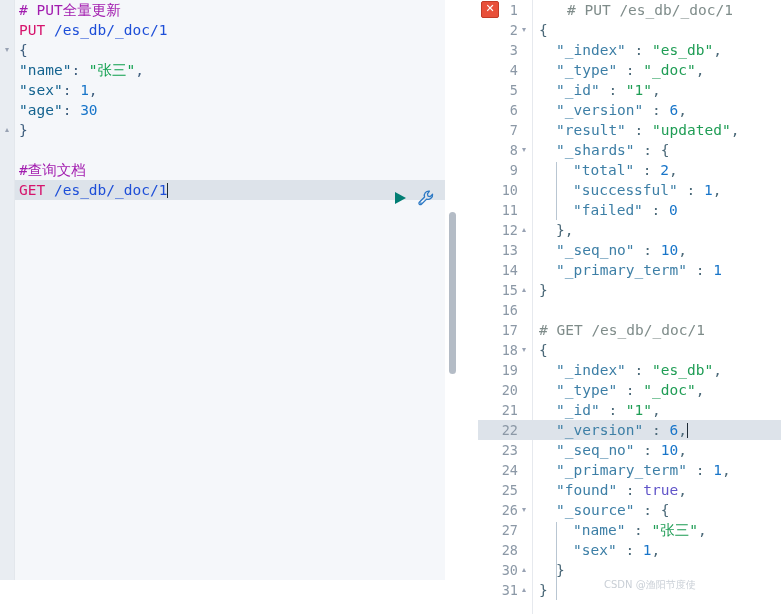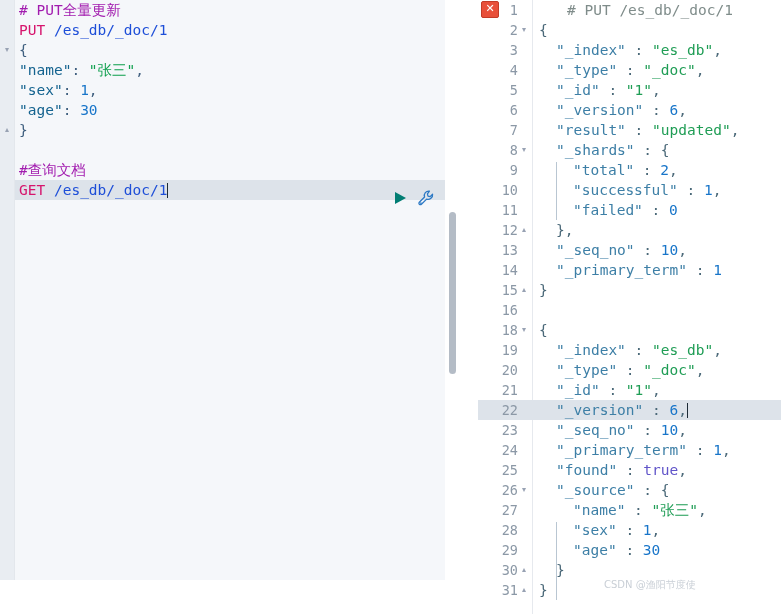--- a/index.html
+++ b/index.html
@@ -252,20 +252,24 @@
         <div class="resrow">
           <span class="lnum">15</span>
           <span class="lfold">▴</span>
           <span class="ltext" style="padding-left: 0px;"><span class="r-punct">}</span></span>
         </div>
         <div class="resrow">
           <span class="lnum">16</span>
           <span class="ltext" style="padding-left: 0px;"></span>
         </div>
         <div class="resrow">
+          <span class="lnum">17</span>
+          <span class="ltext" style="padding-left: 0px;"><span class="r-comment"># GET /es_db/_doc/1</span></span>
+        </div>
+        <div class="resrow">
           <span class="lnum">18</span>
           <span class="lfold">▾</span>
           <span class="ltext" style="padding-left: 0px;"><span class="r-punct">{</span></span>
         </div>
         <div class="resrow">
           <span class="lnum">19</span>
           <span class="ltext" style="padding-left: 17px;"><span class="r-key">"_index"</span><span class="r-punct"> : </span><span class="r-str">"es_db"</span><span class="r-punct">,</span></span>
         </div>
         <div class="resrow">
           <span class="lnum">20</span>
@@ -296,24 +300,20 @@
           <span class="lfold">▾</span>
           <span class="ltext" style="padding-left: 17px;"><span class="r-key">"_source"</span><span class="r-punct"> : {</span></span>
         </div>
         <div class="resrow">
           <span class="lnum">27</span>
           <span class="ltext" style="padding-left: 34px;"><span class="r-key">"name"</span><span class="r-punct"> : </span><span class="r-str">"张三"</span><span class="r-punct">,</span></span>
         </div>
         <div class="resrow">
           <span class="lnum">28</span>
           <span class="ltext" style="padding-left: 34px;"><span class="r-key">"sex"</span><span class="r-punct"> : </span><span class="r-num">1</span><span class="r-punct">,</span></span>
-        </div>
-        <div class="resrow">
-          <span class="lnum">29</span>
-          <span class="ltext" style="padding-left: 34px;"><span class="r-key">"age"</span><span class="r-punct"> : </span><span class="r-num">30</span></span>
         </div>
         <div class="resrow">
           <span class="lnum">30</span>
           <span class="lfold">▴</span>
           <span class="ltext" style="padding-left: 17px;"><span class="r-punct">}</span></span>
         </div>
         <div class="resrow">
           <span class="lnum">31</span>
           <span class="lfold">▴</span>
           <span class="ltext" style="padding-left: 0px;"><span class="r-punct">}</span></span>

